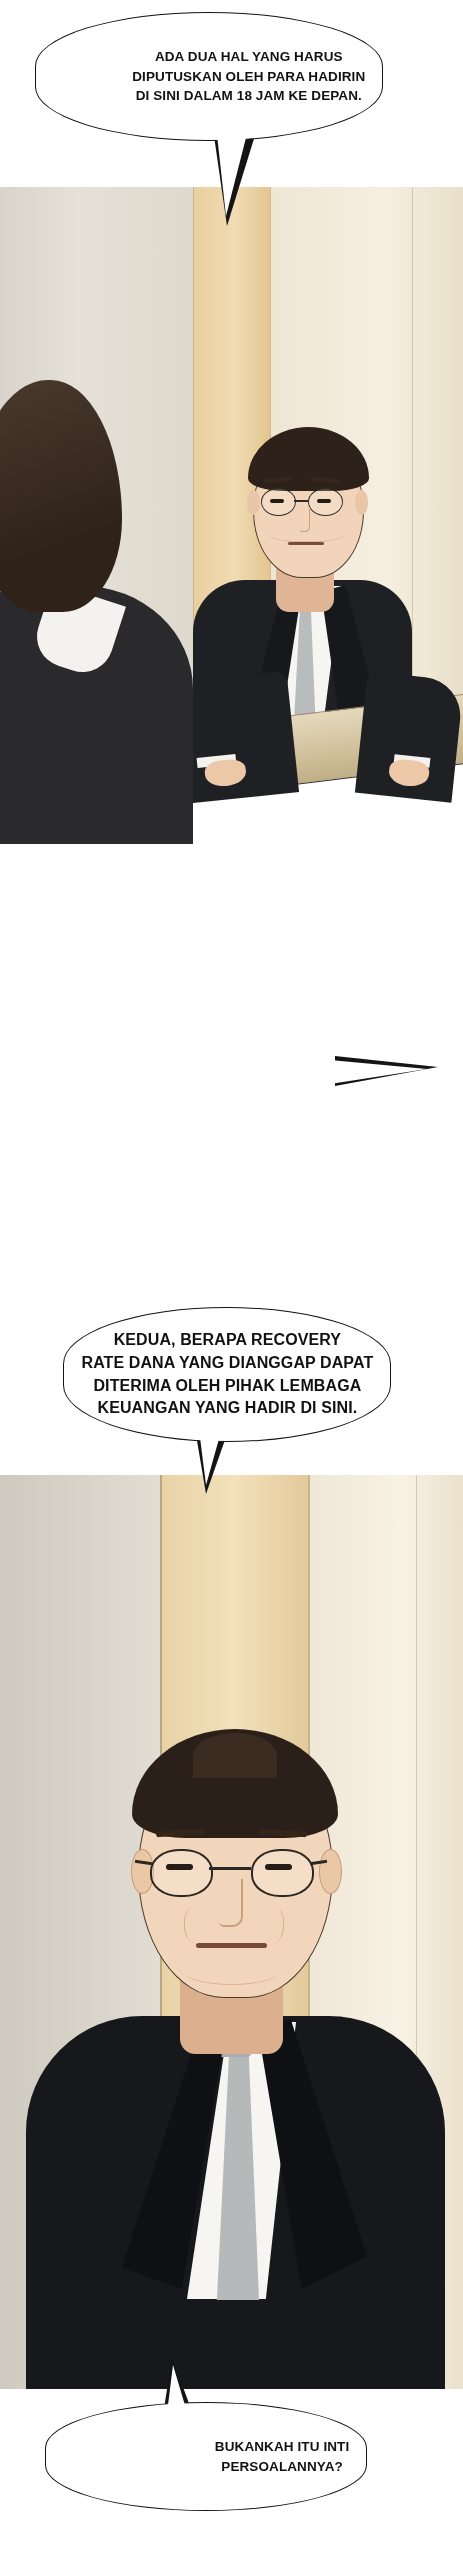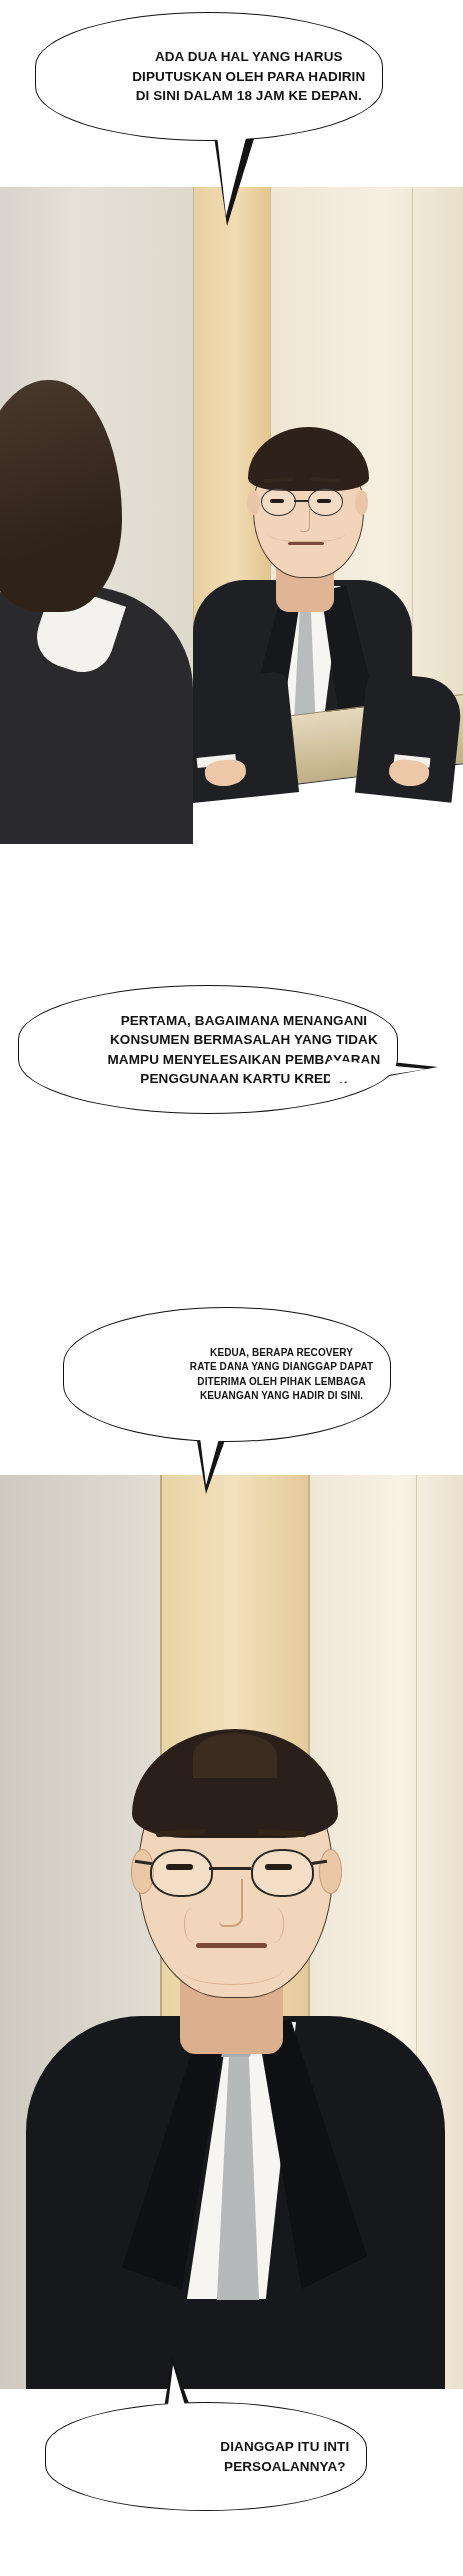--- a/index.html
+++ b/index.html
@@ -289,21 +289,21 @@
   }
   .tail2i {
     left: 330px; top: 1060px;
     border-top: 9px solid transparent;
     border-bottom: 15.5px solid transparent;
     border-left: 97px solid #ffffff;
   }
 
   
   .b3 { left: 63px; top: 1307px; width: 328px; height: 135px; }
-  .b3 .txt { font-size: 10px; }
+  .b3 .txt { font-size: 16px; }
   .tail3 {
     left: 193px; top: 1417px;
     border-left: 13px solid transparent;
     border-right: 27px solid transparent;
     border-top: 77px solid #141414;
   }
   .tail3i {
     left: 197px; top: 1414px;
     border-left: 9px solid transparent;
     border-right: 20.6px solid transparent;
@@ -428,37 +428,31 @@
   <div class="tail tail1"></div>
   <div class="tail-inner tail1i"></div>
   <div class="bubble b1">
     <div class="txt">ADA DUA HAL YANG HARUS
 DIPUTUSKAN OLEH PARA HADIRIN
 DI SINI DALAM 18 JAM KE DEPAN.</div>
   </div>
 
   <div class="tail tail2"></div>
   <div class="tail-inner tail2i"></div>
-  <div class="bubble b2">
-    <div class="txt">PERTAMA, BAGAIMANA MENANGANI
-KONSUMEN BERMASALAH YANG TIDAK
-MAMPU MENYELESAIKAN PEMBAYARAN
-PENGGUNAAN KARTU KREDIT.</div>
-  </div>
 
   <div class="tail tail3"></div>
   <div class="tail-inner tail3i"></div>
   <div class="bubble b3">
     <div class="txt">KEDUA, BERAPA RECOVERY
 RATE DANA YANG DIANGGAP DAPAT
 DITERIMA OLEH PIHAK LEMBAGA
 KEUANGAN YANG HADIR DI SINI.</div>
   </div>
 
   <div class="tail tail4"></div>
   <div class="tail-inner tail4i"></div>
   <div class="bubble b4">
-    <div class="txt">DIANGGAP ITU INTI
+    <div class="txt">BUKANKAH ITU INTI
 PERSOALANNYA?</div>
   </div>
 
 </div>
 
 
 </body></html>

